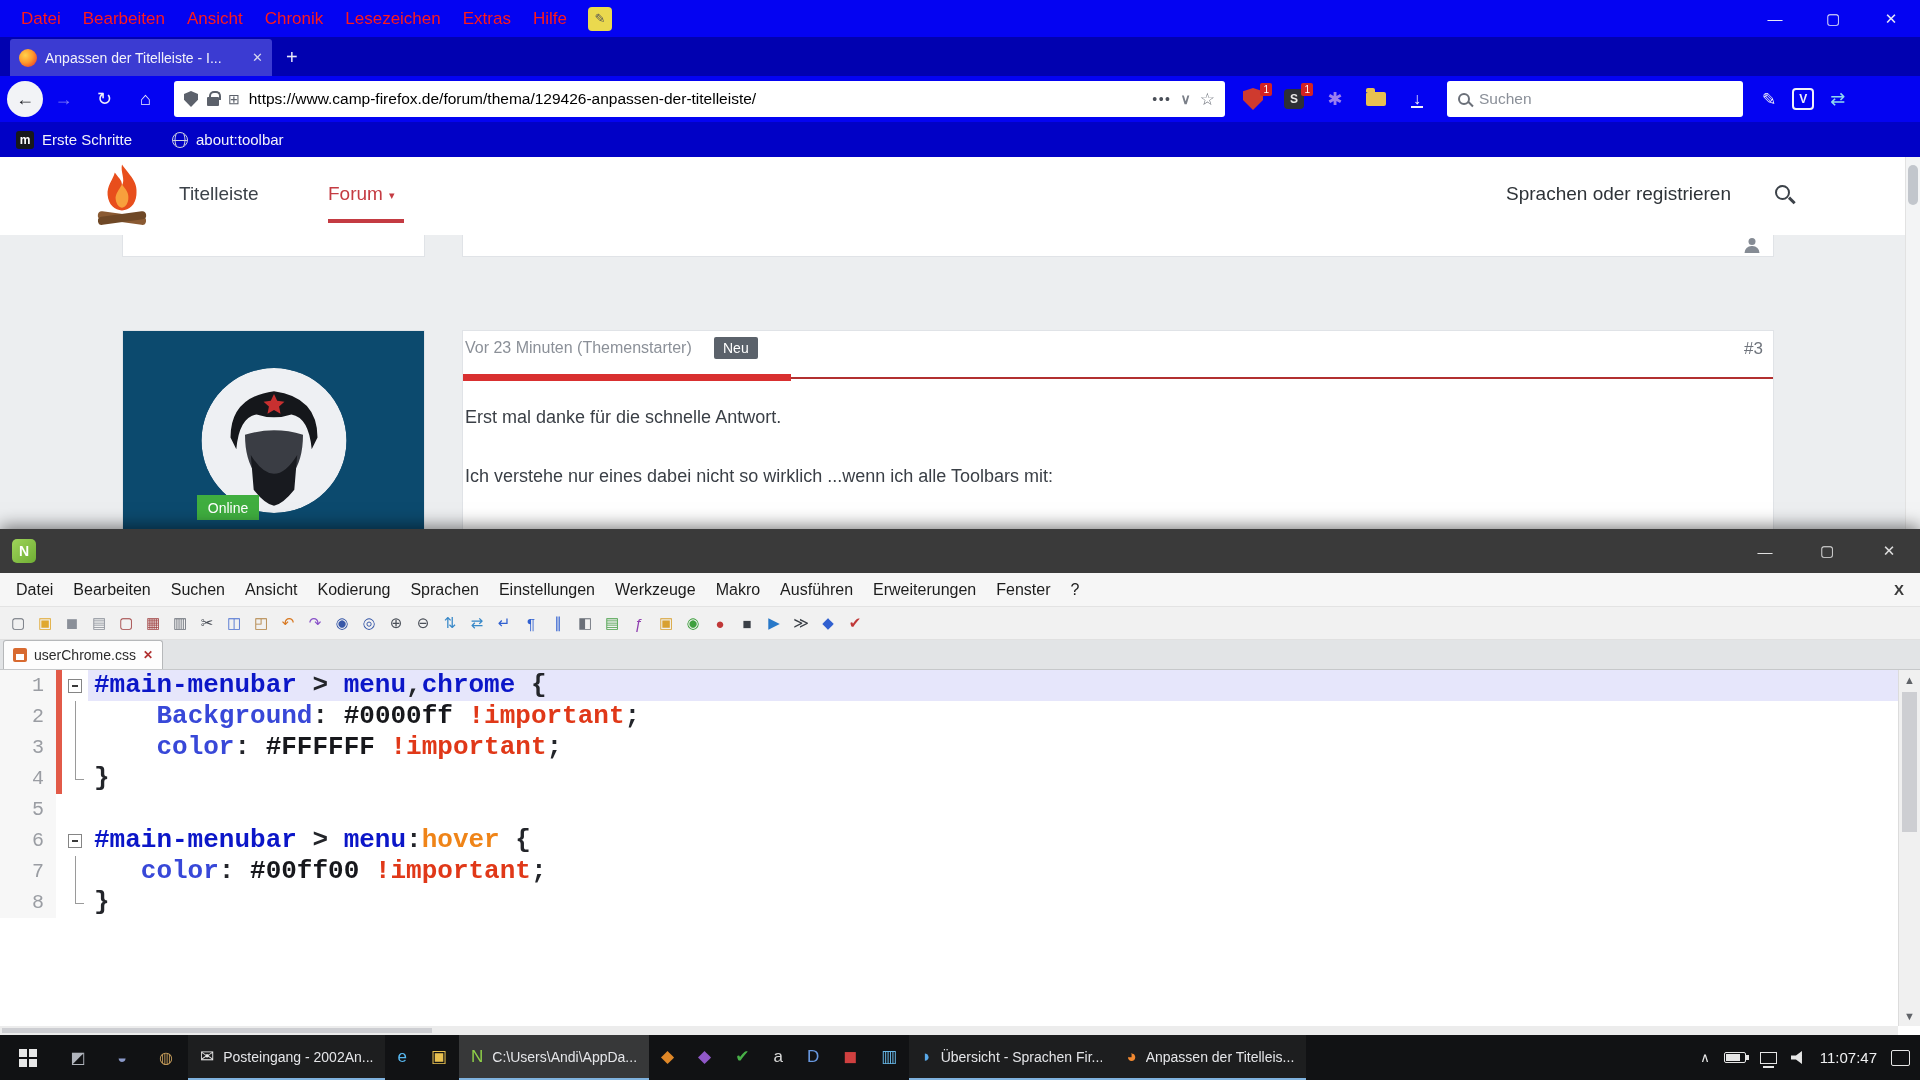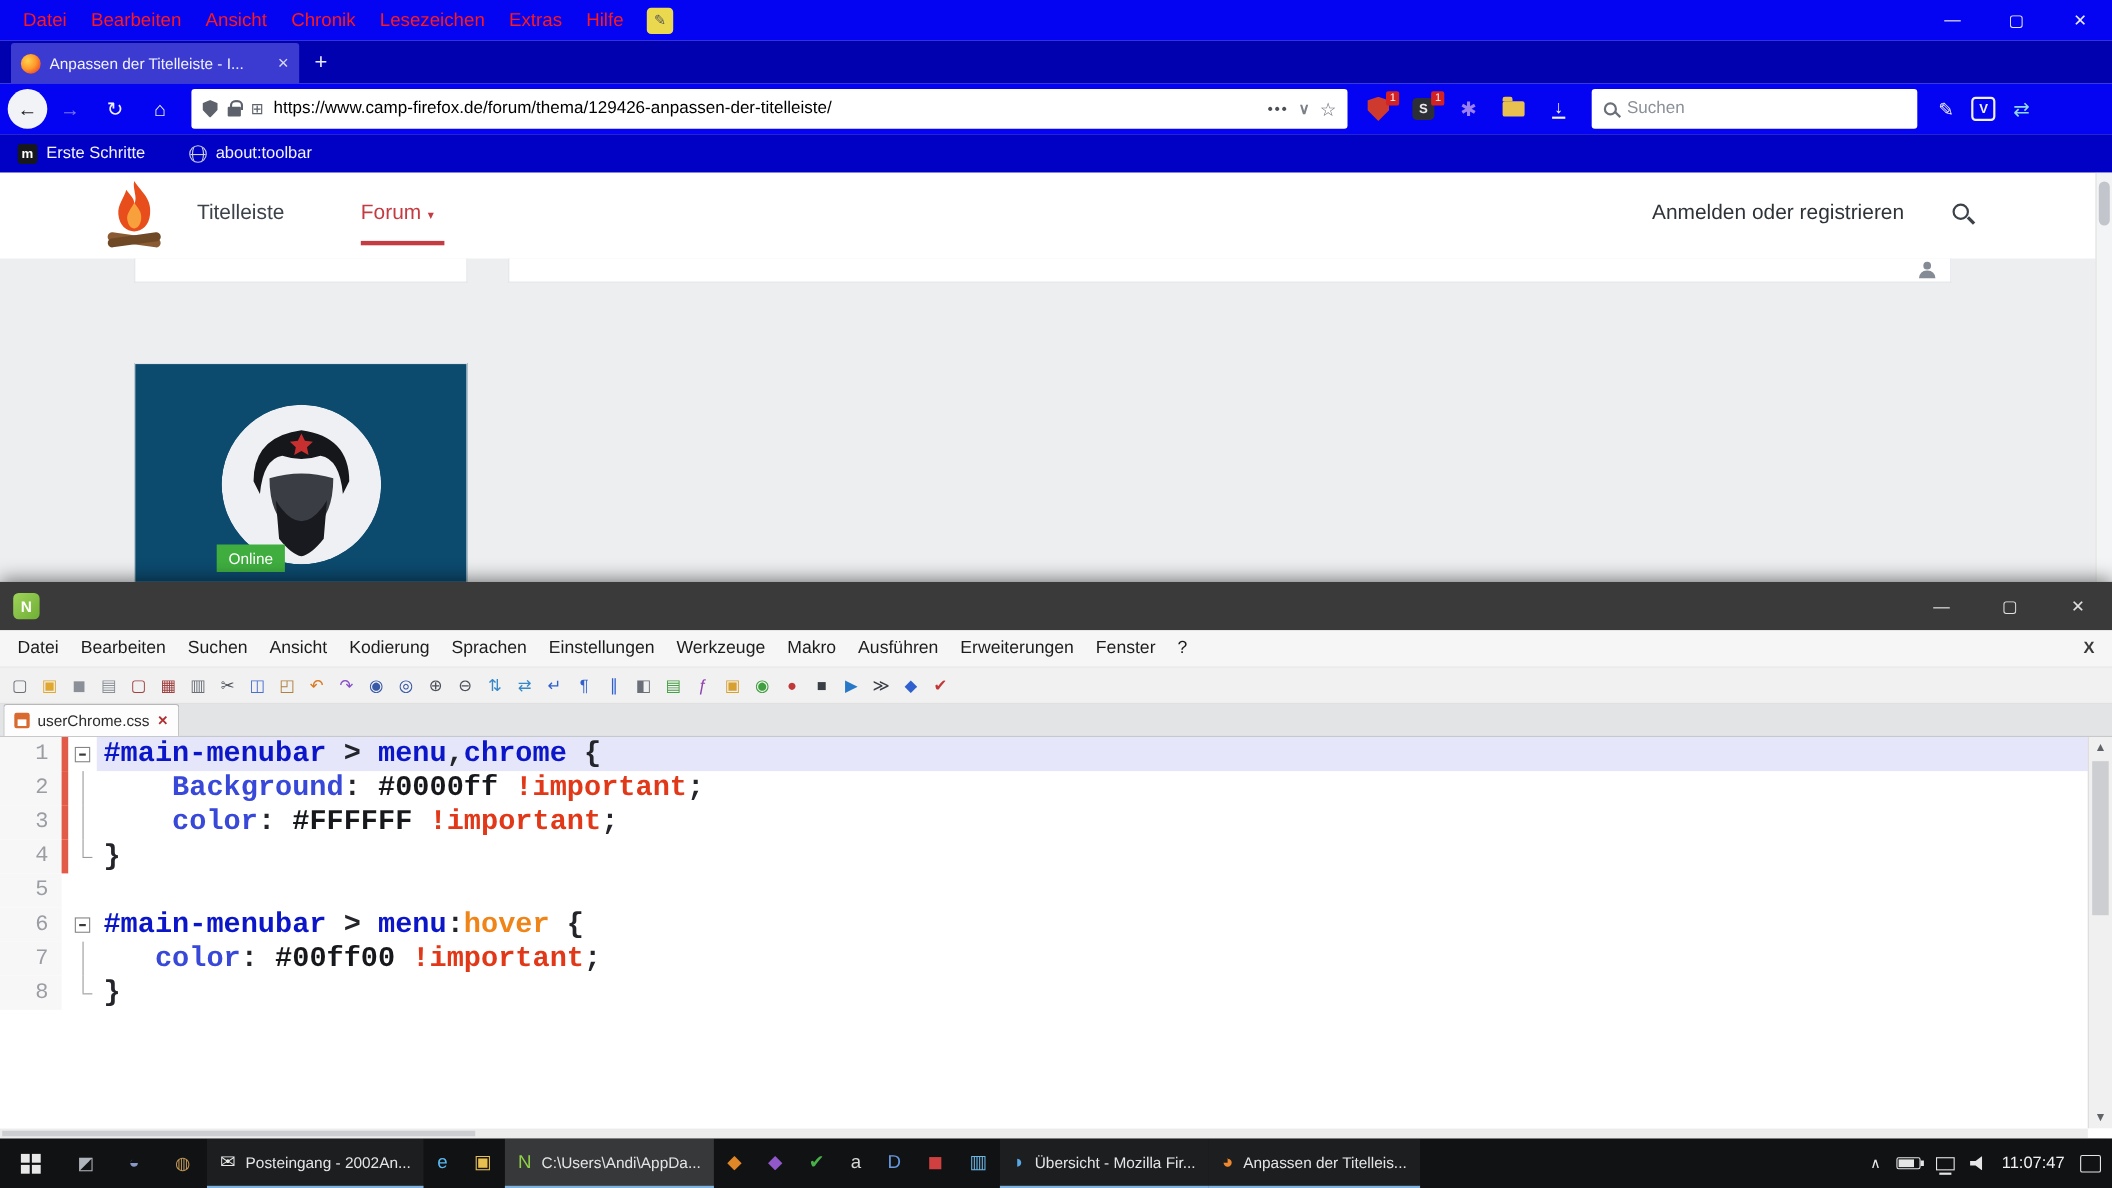--- a/index.html
+++ b/index.html
@@ -270,40 +270,49 @@
           <path d="M30 24 C34 30 38 33 37 41 C36 47 33 50 30 50 C27 50 24 47 23 41 C22 35 27 30 30 24 Z" fill="#f8a03c"></path>
           <rect x="3" y="57" width="54" height="9" rx="4.5" fill="#8a5a32" transform="rotate(8 30 61)"></rect>
           <rect x="3" y="57" width="54" height="9" rx="4.5" fill="#6f4826" transform="rotate(-8 30 61)"></rect>
         </svg>
         <span class="nav-nachrichten">Titelleiste</span>
         <span class="nav-forum">
           <span>Forum</span>
           <span class="forum-chevron">▾</span>
         </span>
         <span class="forum-underline"></span>
-        <span class="signin">Anmelden oder registrieren</span>
+        <span class="signin">Sprachen oder registrieren</span>
         <span class="header-search"></span>
       </header>
 
       <div class="sliver sliver-left"></div>
       <div class="sliver sliver-right">
         <span class="person-icon"></span>
       </div>
 
       <div class="post-sidebar">
         <svg class="avatar" viewBox="0 0 100 100">
           <circle cx="50" cy="50" r="50" fill="#eef0f3"></circle>
           <path d="M20 48 Q20 20 50 16 Q80 20 80 48 L76 56 Q74 34 62 32 Q50 36 38 32 Q26 34 24 56 Z" fill="#15171b"></path>
           <path d="M30 46 Q50 40 70 46 Q70 64 62 74 Q56 82 50 84 Q44 82 38 74 Q30 64 30 46 Z" fill="#3a3d44"></path>
           <path d="M34 60 Q50 86 66 60 L64 84 Q56 94 50 95 Q44 94 36 84 Z" fill="#181a1f"></path>
           <path d="M50 18 l2.2 4.6 5 .6 -3.7 3.4 1 4.9 -4.5 -2.5 -4.5 2.5 1 -4.9 -3.7 -3.4 5 -.6 Z" fill="#c83030"></path>
         </svg>
         <span class="online-badge">Online</span>
       </div>
 
+      <div class="post-content">
+        <span class="post-meta">Vor 23 Minuten (Themenstarter)</span>
+        <span class="neu-badge">Neu</span>
+        <span class="post-num">#3</span>
+        <span class="post-line-thin"></span>
+        <span class="post-line-thick"></span>
+        <p class="post-para1">Erst mal danke für die schnelle Antwort.</p>
+        <p class="post-para2">Ich verstehe nur eines dabei nicht so wirklich ...wenn ich alle Toolbars mit:</p>
+      </div>
 
       <div class="page-scroll">
         <span class="page-scroll-thumb"></span>
       </div>
     </div>
   </section>
 
   <section class="npp">
     <div class="npp-titlebar">
       <span class="npp-app-icon">N</span>
@@ -485,21 +494,21 @@
           <span class="tb-ico" style="color: rgb(104, 152, 224);">D</span>
         </div>
         <div class="tb-btn">
           <span class="tb-ico" style="color: rgb(208, 64, 64);">◼</span>
         </div>
         <div class="tb-btn">
           <span class="tb-ico" style="color: rgb(104, 184, 232);">▥</span>
         </div>
         <div class="tb-btn running">
           <span class="tb-ico" style="color: rgb(88, 168, 232);">◗</span>
-          <span class="tb-btn-label">Übersicht - Mozilla Fir...</span>
+          <span class="tb-btn-label">Übersicht - Sprachen Fir...</span>
         </div>
         <div class="tb-btn running">
           <span class="tb-ico" style="color: rgb(240, 136, 48);">◕</span>
           <span class="tb-btn-label">Anpassen der Titelleis...</span>
         </div>
       </div>
     <div class="tray">
       <span class="tray-chevron">∧</span>
       <span class="battery-icon"></span>
       <span class="net-icon"></span>

